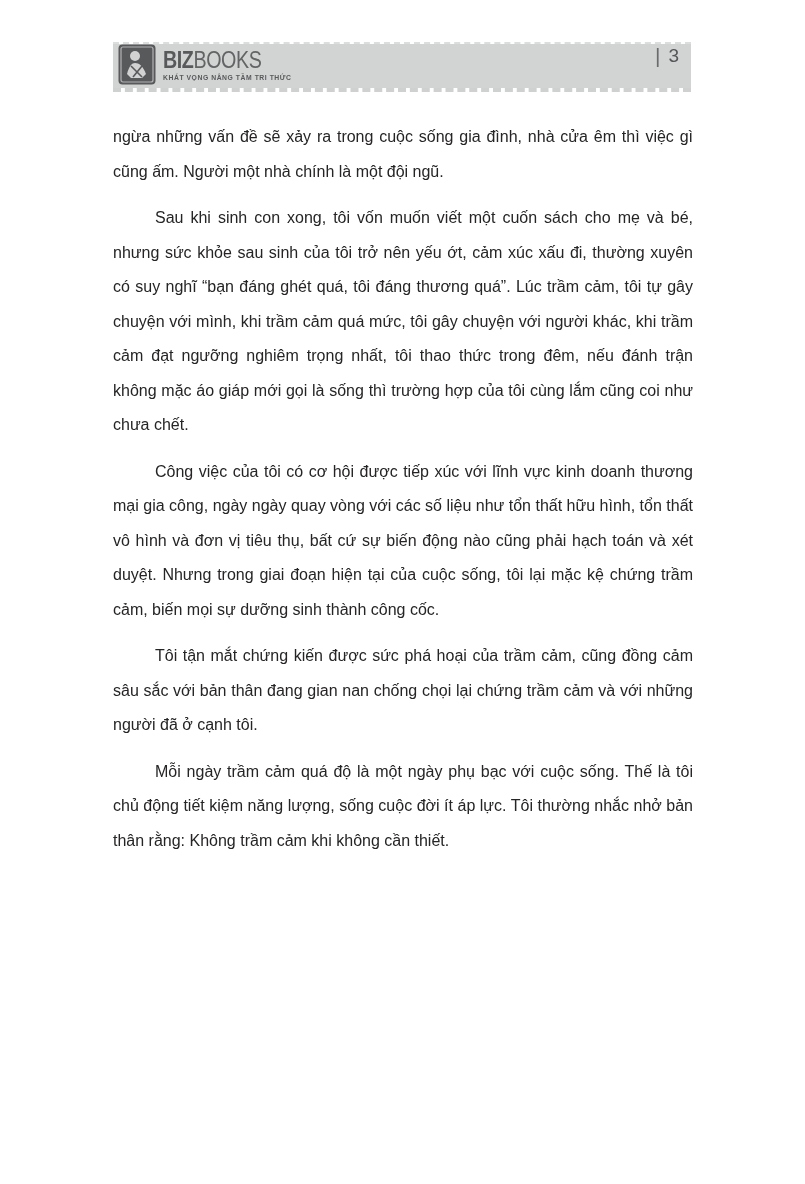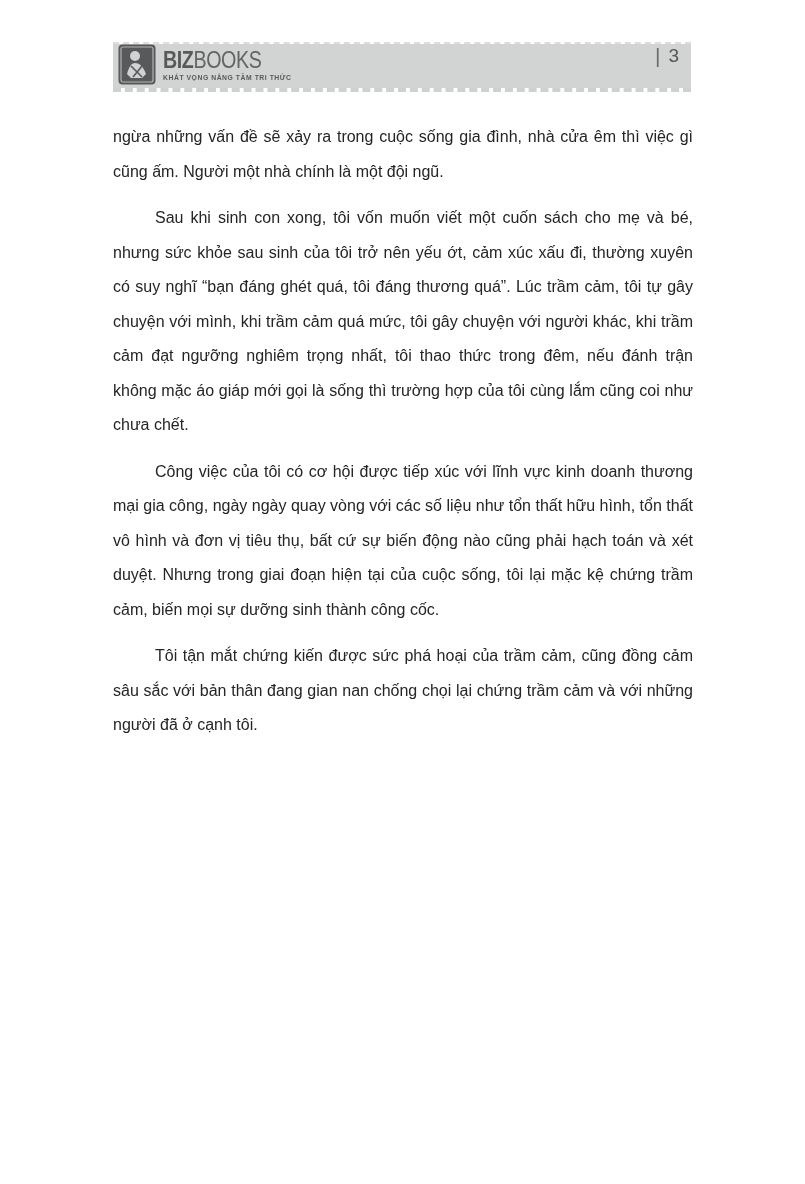--- a/index.html
+++ b/index.html
@@ -128,15 +128,16 @@
       <span class="sep">|</span>
       <span>3</span>
     </div>
   </header>
 
   <main class="body-text">
     <p class="no-indent">ngừa những vấn đề sẽ xảy ra trong cuộc sống gia đình, nhà cửa êm thì việc gì cũng ấm. Người một nhà chính là một đội ngũ.</p>
     <p>Sau khi sinh con xong, tôi vốn muốn viết một cuốn sách cho mẹ và bé, nhưng sức khỏe sau sinh của tôi trở nên yếu ớt, cảm xúc xấu đi, thường xuyên có suy nghĩ “bạn đáng ghét quá, tôi đáng thương quá”. Lúc trầm cảm, tôi tự gây chuyện với mình, khi trầm cảm quá mức, tôi gây chuyện với người khác, khi trầm cảm đạt ngưỡng nghiêm trọng nhất, tôi thao thức trong đêm, nếu đánh trận không mặc áo giáp mới gọi là sống thì trường hợp của tôi cùng lắm cũng coi như chưa chết.</p>
     <p>Công việc của tôi có cơ hội được tiếp xúc với lĩnh vực kinh doanh thương mại gia công, ngày ngày quay vòng với các số liệu như tổn thất hữu hình, tổn thất vô hình và đơn vị tiêu thụ, bất cứ sự biến động nào cũng phải hạch toán và xét duyệt. Nhưng trong giai đoạn hiện tại của cuộc sống, tôi lại mặc kệ chứng trầm cảm, biến mọi sự dưỡng sinh thành công cốc.</p>
     <p>Tôi tận mắt chứng kiến được sức phá hoại của trầm cảm, cũng đồng cảm sâu sắc với bản thân đang gian nan chống chọi lại chứng trầm cảm và với những người đã ở cạnh tôi.</p>
+    <p>Mỗi ngày trầm cảm quá độ là một ngày phụ bạc với cuộc sống. Thế là tôi chủ động tiết kiệm năng lượng, sống cuộc đời ít áp lực. Tôi thường nhắc nhở bản thân rằng: Không trầm cảm khi không cần thiết.</p>
   </main>
 
 </div>
 
 </body></html>

